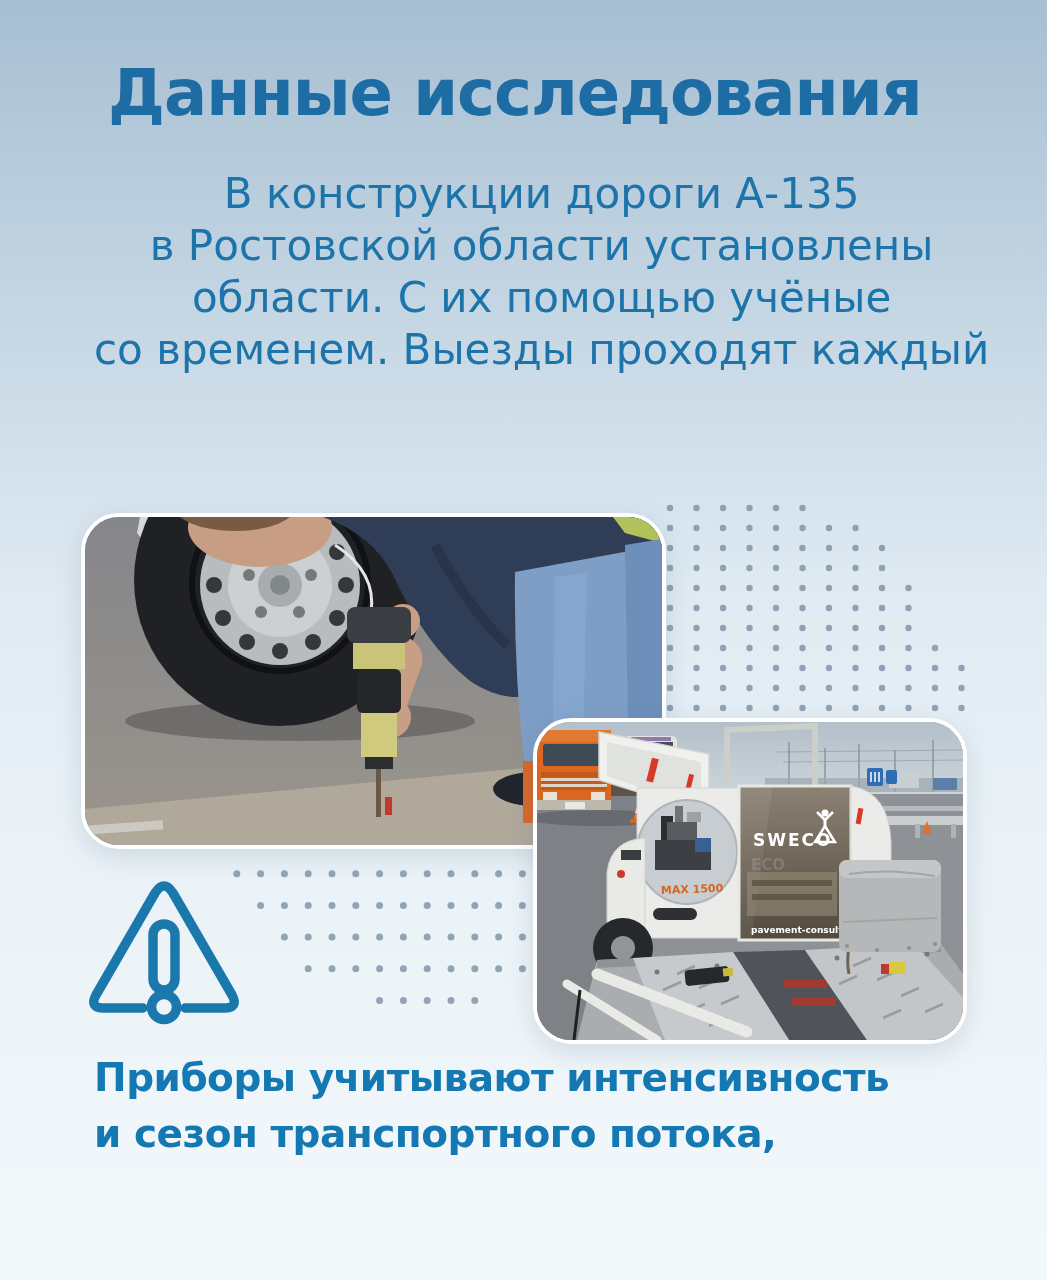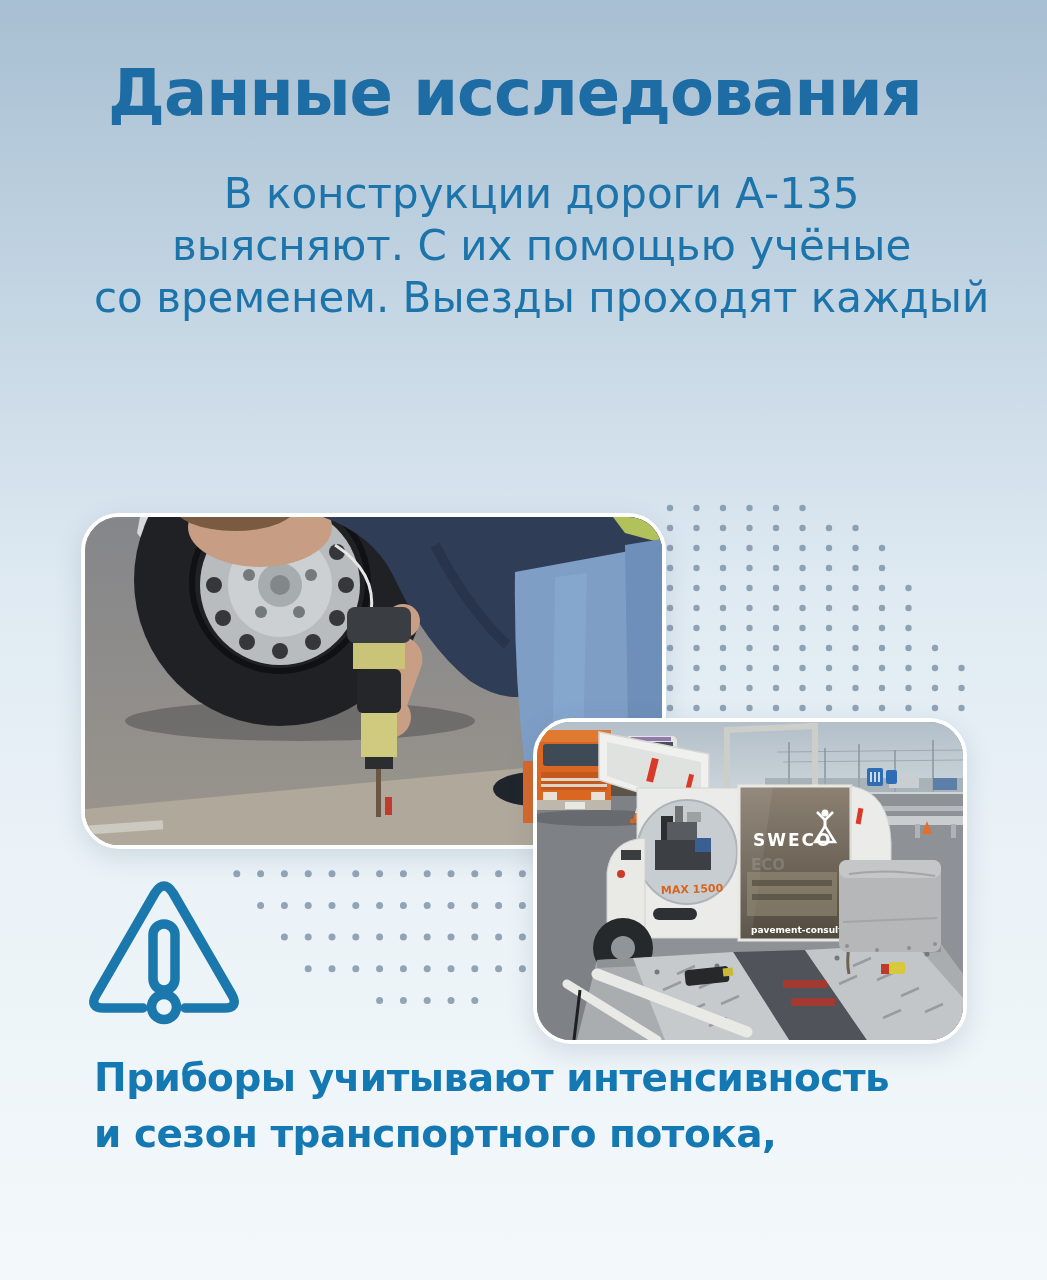--- a/index.html
+++ b/index.html
@@ -46,21 +46,22 @@
 </style>
 </head>
 <body>
 
 <div class="poster">
 
   <h1 class="title">Данные исследования</h1>
 
   <div class="intro">
     <div class="line">В конструкции дороги А-135</div>
-    <div class="line">выясняют. С их помощью учёные</div>
+    <div class="line">в Ростовской области установлены</div>
+    <div class="line">области. С их помощью учёные</div>
     <div class="line">со временем. Выезды проходят каждый</div>
   </div>
 
   <svg id="dots-top" class="dots" width="330" height="230">
       <circle cx="6" cy="10" r="3.2" fill="var(--dot-gray-blue)" opacity="0.8"></circle>
       <circle cx="32.5" cy="10" r="3.2" fill="var(--dot-gray-blue)" opacity="0.8"></circle>
       <circle cx="59" cy="10" r="3.2" fill="var(--dot-gray-blue)" opacity="0.8"></circle>
       <circle cx="85.5" cy="10" r="3.2" fill="var(--dot-gray-blue)" opacity="0.8"></circle>
       <circle cx="112" cy="10" r="3.2" fill="var(--dot-gray-blue)" opacity="0.8"></circle>
       <circle cx="138.5" cy="10" r="3.2" fill="var(--dot-gray-blue)" opacity="0.8"></circle>

